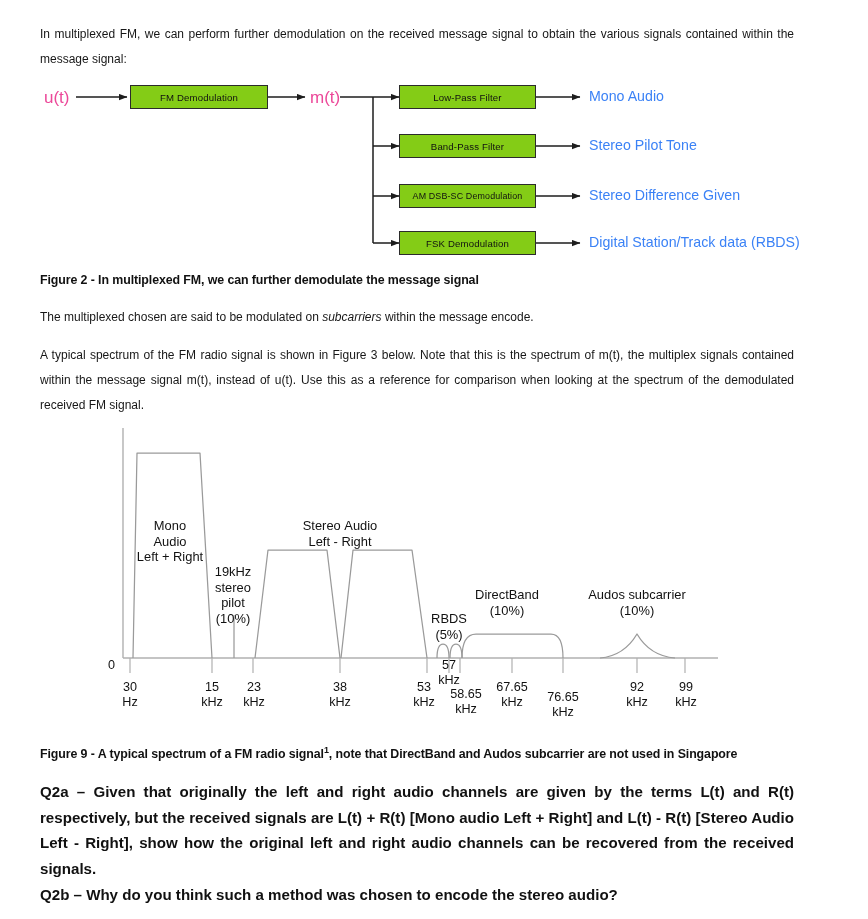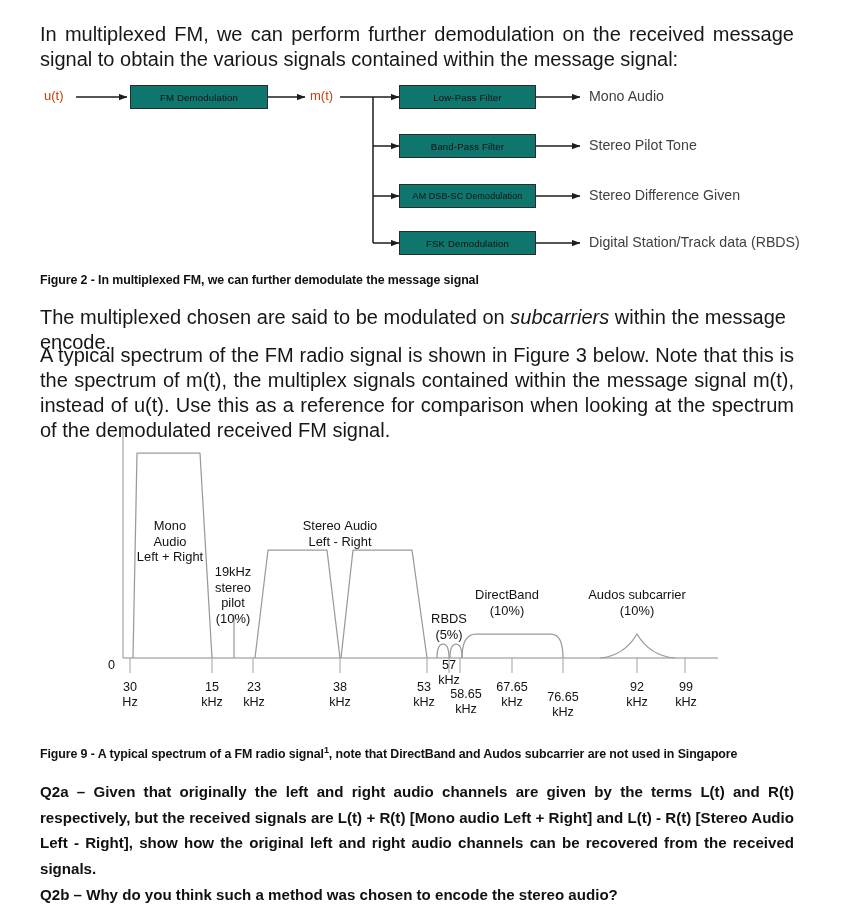--- a/index.html
+++ b/index.html
@@ -8,21 +8,21 @@
     font-family:"Liberation Sans", sans-serif;
     color:#000;
     position:relative;
     overflow:hidden;
   }
   .page{ position:absolute; left:0; top:0; width:868px; height:919px; }
 
   
   .para{
     position:absolute;
-    font-size:20px;
+    font-size:12px;
     line-height:25px;
     text-align:justify;
     color:#171717;
   }
   .para.nojust{ text-align:left; }
   .caption{
     position:absolute;
     font-size:12.4px;
     font-weight:bold;
     color:#111;
@@ -38,39 +38,39 @@
   }
   .qblock.nojust{ text-align:left; }
   em{ font-style:italic; }
   sup{ font-size:9px; vertical-align:super; }
 
   
   #blockdiagram{ position:absolute; left:0; top:0; width:868px; height:270px; }
   .bd-box{
     position:absolute;
     border:1.6px solid #2b2b2b;
-    background:#0f766e;
+    background:#84cc16;
     box-sizing:border-box;
     display:flex; align-items:center; justify-content:center;
     font-size:9.6px;
     color:#111;
     letter-spacing:0.15px;
     white-space:nowrap;
   }
   .bd-box.small{ font-size:8.9px; }
   .bd-label{
     position:absolute;
-    font-size:13px;
-    color:#c2410c;
+    font-size:17px;
+    color:#ec4899;
     white-space:nowrap;
   }
   .bd-out{
     position:absolute;
     font-size:14.2px;
-    color:#404040;
+    color:#3b82f6;
     white-space:nowrap;
   }
 
   
   #spectrum{ position:absolute; left:0px; top:415px; width:868px; height:320px; }
   .tick-lbl{
     position:absolute;
     font-size:12.6px;
     color:#111;
     text-align:center;

